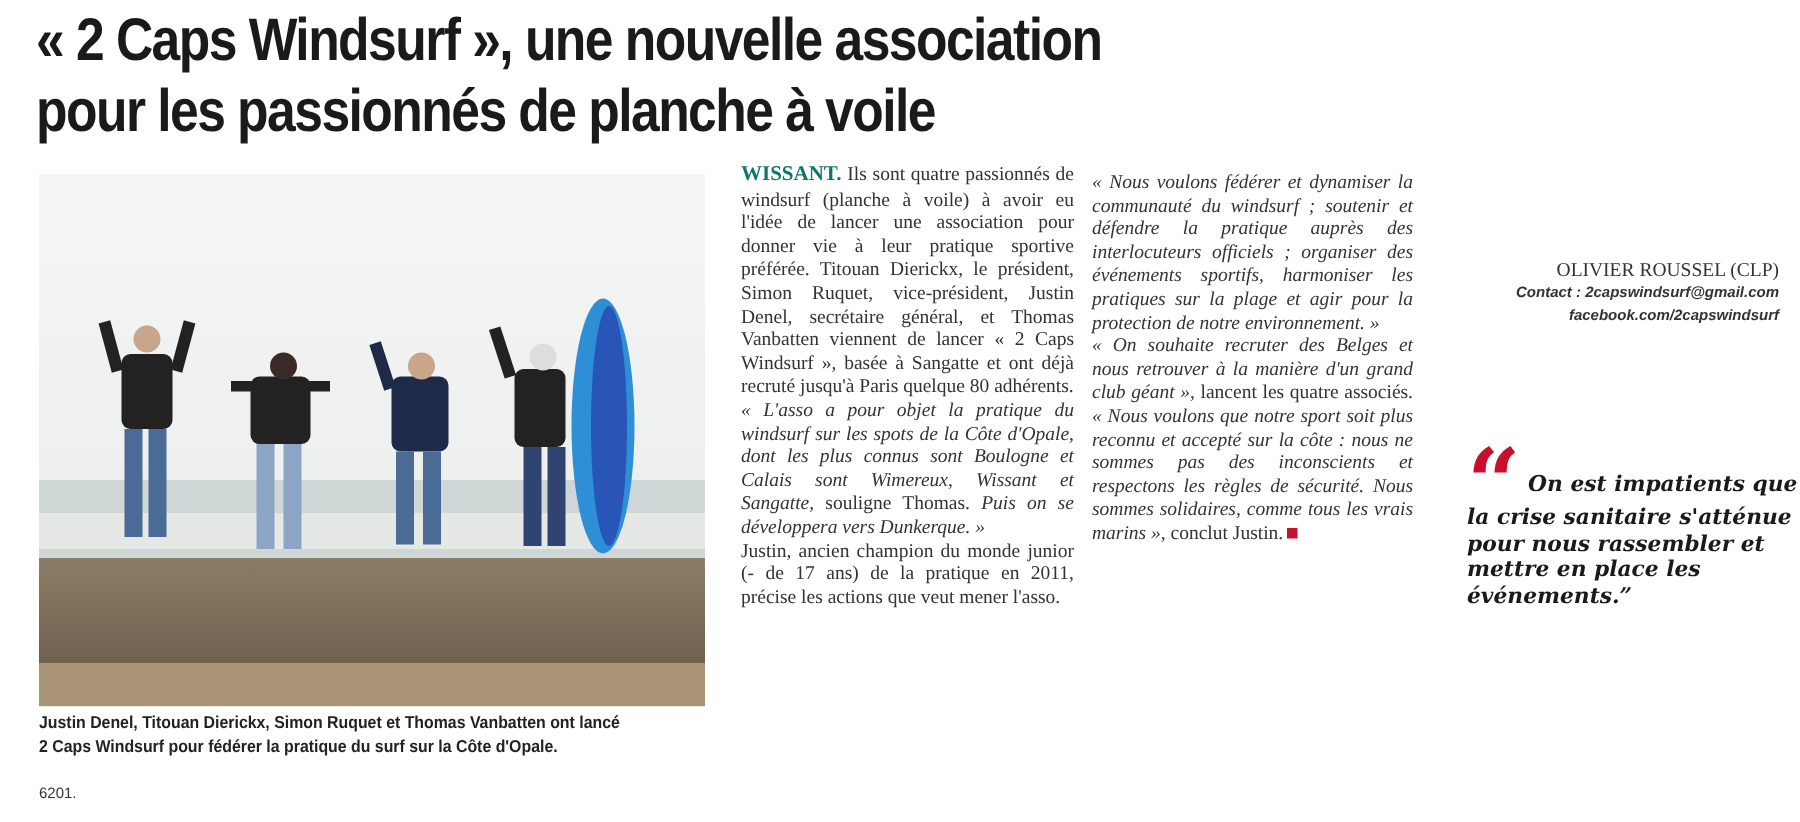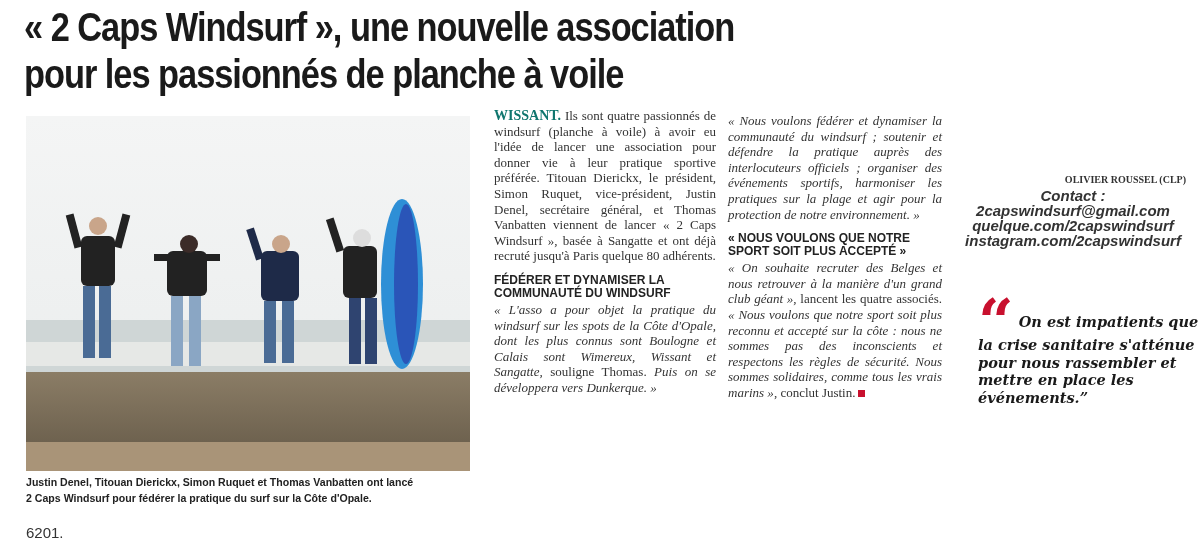--- a/index.html
+++ b/index.html
@@ -1,28 +1,28 @@
 <!DOCTYPE html>
 <html><head>
 <meta charset="utf-8">
 <style>
   html, body { margin:0; padding:0; background:#fff; }
   body { width:1200px; height:548px; position:relative; overflow:hidden; color:#222; }
   .headline { position:absolute; left:24px; top:4px; width:1160px; font-family:"Liberation Sans", sans-serif; font-weight:bold; font-size:40px; line-height:47px; color:#1a1a1a; letter-spacing:-1.2px; transform:scaleX(0.86); transform-origin:left top; white-space:nowrap; }
   .photo { position:absolute; left:26px; top:116px; width:444px; height:355px; overflow:hidden; background:#f1f2f2; }
   .caption { position:absolute; left:26px; top:474px; width:470px; font-family:"Liberation Sans", sans-serif; font-weight:bold; font-size:11.5px; line-height:16px; color:#222; transform:scaleX(0.92); transform-origin:left top; white-space:nowrap; }
-  .code { position:absolute; left:26px; top:524px; font-family:"Liberation Sans", sans-serif; font-size:15px; color:#333; }
+  .code { position:absolute; left:26px; top:524px; font-family:"Liberation Sans", sans-serif; font-size:10px; color:#333; }
   .col { position:absolute; top:108px; width:222px; font-family:"Liberation Serif", serif; font-size:13px; line-height:15.6px; color:#333; text-align:justify; }
   .col1 { left:494px; } .col2 { left:728px; width:214px; } .col3 { left:960px; width:226px; }
   .col p { margin:0; }
   .lead { color:#0f766e; font-weight:bold; font-size:14px; }
   .subhead { font-family:"Liberation Sans", sans-serif; font-weight:bold; font-size:12px; line-height:13px; color:#222; margin:10px 0 2px; text-align:left; }
   .q { font-style:italic; }
-  .sig { text-align:right; font-size:10px;font-weight:bold; }
-  .contact { font-family:"Liberation Sans", sans-serif; font-style:italic; font-weight:bold; font-size:15px; line-height:15px; color:#333; text-align:center; }
+  .sig { text-align:right; font-size:13px; }
+  .contact { font-family:"Liberation Sans", sans-serif; font-style:italic; font-weight:bold; font-size:10px; line-height:15px; color:#333; text-align:right; }
   .square { display:inline-block; width:7px; height:7px; background:#c8102e; margin-left:3px; }
   .pull { position:absolute; left:962px; top:302px; width:230px; font-family:"DejaVu Serif", serif; font-style:italic; font-weight:bold; font-size:14.5px; line-height:17.5px; color:#1a1a1a;margin-left:16px; }
   .quote-mark { font-family:"DejaVu Serif", serif; color:#c8102e; font-size:62px; font-weight:bold; font-style:normal; line-height:40px; vertical-align:-16px; display:inline-block; height:34px; }
 </style>
 </head>
 <body>
 
 <div class="headline">
   <div>« 2 Caps Windsurf », une nouvelle association</div>
   <div>pour les passionnés de planche à voile</div>
@@ -77,36 +77,34 @@
 </div>
 
 <div class="caption">
   <div>Justin Denel, Titouan Dierickx, Simon Ruquet et Thomas Vanbatten ont lancé</div>
   <div>2 Caps Windsurf pour fédérer la pratique du surf sur la Côte d'Opale.</div>
 </div>
 <div class="code">6201.</div>
 
 <div class="col col1">
   <p><span class="lead">WISSANT.</span><span> Ils sont quatre passionnés de windsurf (planche à voile) à avoir eu l'idée de lancer une association pour donner vie à leur pratique sportive préférée. Titouan Dierickx, le président, Simon Ruquet, vice-président, Justin Denel, secrétaire général, et Thomas Vanbatten viennent de lancer « 2 Caps Windsurf », basée à Sangatte et ont déjà recruté jusqu'à Paris quelque 80 adhérents.</span></p>
-  <div class="subhead">FÉDÉRER ET DYNAMISER LA COMMUNAUTÉ DU WINDSURF</div>
   <p><span class="q">« L'asso a pour objet la pratique du windsurf sur les spots de la Côte d'Opale, dont les plus connus sont Boulogne et Calais sont Wimereux, Wissant et Sangatte,</span><span> souligne Thomas. </span><span class="q">Puis on se développera vers Dunkerque. »</span></p>
+  <p><span>Justin, ancien champion du monde junior (- de 17 ans) de la pratique en 2011, précise les actions que veut mener l'asso. </span></p>
 </div>
 
 <div class="col col2" style="top:113px;">
   <p><span class="q">« Nous voulons fédérer et dynamiser la communauté du windsurf ; soutenir et défendre la pratique auprès des interlocuteurs officiels ; organiser des événements sportifs, harmoniser les pratiques sur la plage et agir pour la protection de notre environnement. »</span></p>
-  <div class="subhead">« NOUS VOULONS QUE NOTRE SPORT SOIT PLUS ACCEPTÉ »</div>
   <p><span class="q">« On souhaite recruter des Belges et nous retrouver à la manière d'un grand club géant »</span><span>, lancent les quatre associés. </span><span class="q">« Nous voulons que notre sport soit plus reconnu et accepté sur la côte : nous ne sommes pas des inconscients et respectons les règles de sécurité. Nous sommes solidaires, comme tous les vrais marins »</span><span>, conclut Justin.</span><span class="square"></span></p>
 </div>
 
 <div class="col col3" style="top:246px; height:1px; overflow:hidden;"></div>
 <div class="col col3" style="top:108px;">
   <p class="sig" style="margin-top:64px;">OLIVIER ROUSSEL (CLP)</p>
   <div class="contact">
     <div>Contact : 2capswindsurf@gmail.com</div>
-    <div>quelque.com/2capswindsurf</div>
-    <div>instagram.com/2capswindsurf</div>
+    <div>facebook.com/2capswindsurf</div>
   </div>
 </div>
 
 <div class="pull">
   <span class="quote-mark">“</span>
   <span>On est impatients que la crise sanitaire s'atténue pour nous rassembler et mettre en place les événements.”</span>
 </div>
 
 </body></html>

